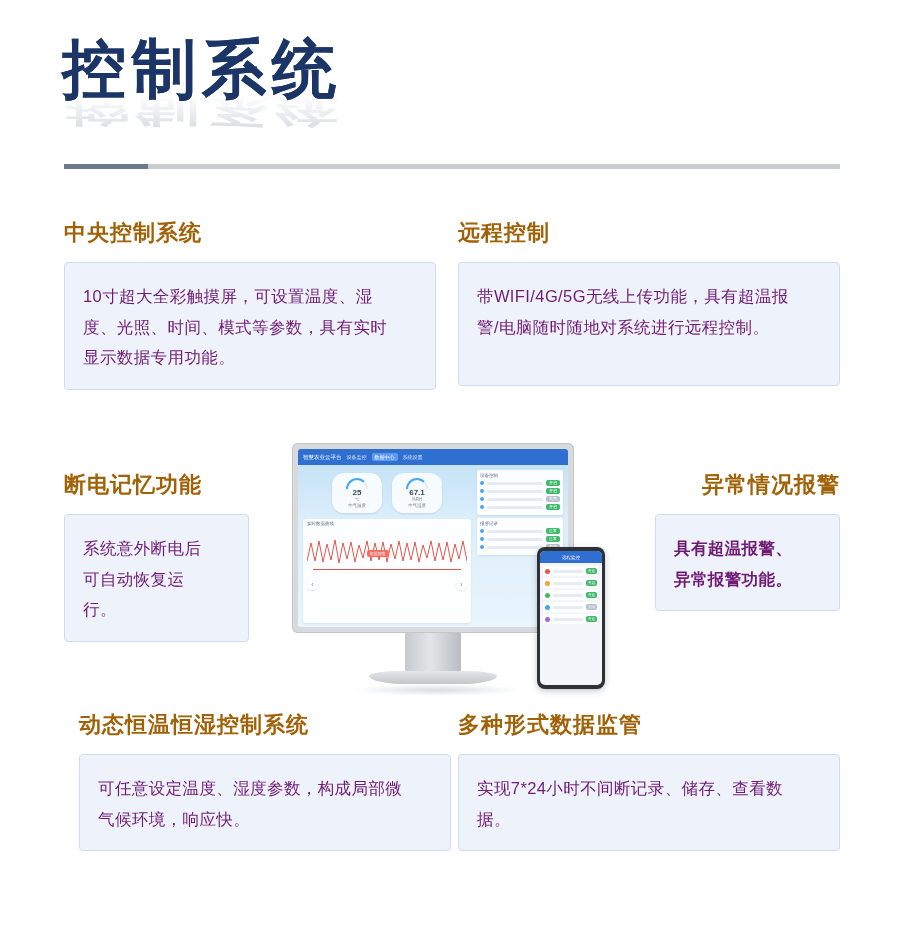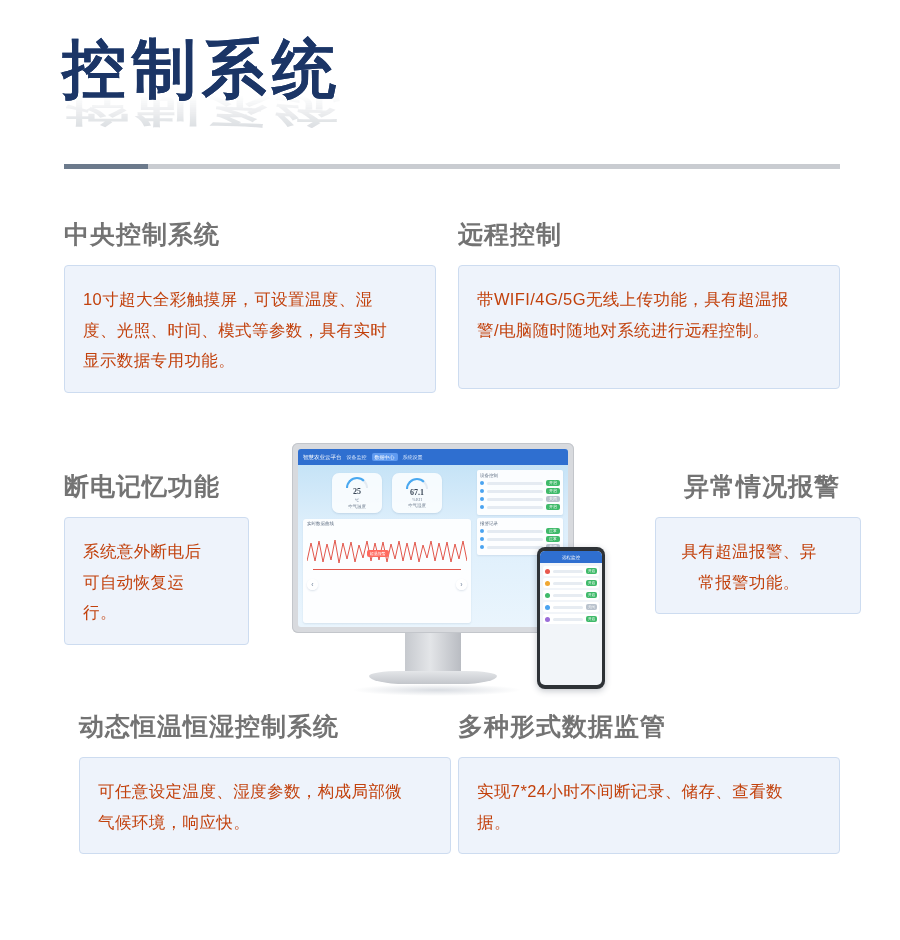--- a/index.html
+++ b/index.html
@@ -66,49 +66,49 @@
     height: 5px;
     background: #6c7a8c;
   }
 
   
   .feature {
     position: absolute;
   }
   .feature h3 {
     margin: 0 0 14px 0;
-    font-size: 25px;
+    font-size: 22px;
     font-weight: bold;
-    color: #737373;
+    color: #a16207;
     letter-spacing: 1px;
   }
   .feature .card {
     background: #eef3fb;
     border: 1px solid #cddcf0;
     border-radius: 4px;
     padding: 18px 36px 16px 18px;
-    color: #c2410c;
+    color: #701a75;
     font-size: 16.5px;
     line-height: 1.85;
     letter-spacing: 0.4px;
     box-sizing: border-box;
   }
 
   
   #f-central   { left: 64px;  top: 218px; width: 372px; }
   #f-central .card   { width: 372px; min-height: 124px; }
 
   #f-remote    { left: 458px; top: 218px; width: 382px; }
   #f-remote .card    { width: 382px; min-height: 124px; }
 
   #f-memory    { left: 64px;  top: 470px; width: 185px; }
   #f-memory .card    { width: 185px; min-height: 78px; }
 
   #f-alarm     { left: 655px; top: 470px; width: 185px; text-align: right; }
-  #f-alarm .card     { width: 206px; min-height: 78px; text-align: center; }
+  #f-alarm .card     { width: 185px; min-height: 78px; text-align: left; font-weight: bold; }
 
   #f-dynamic   { left: 64px;  top: 710px; width: 372px; margin-left: 15px; }
   #f-dynamic .card   { width: 372px; min-height: 92px; }
 
   #f-monitor   { left: 458px; top: 710px; width: 382px; }
   #f-monitor .card   { width: 382px; min-height: 92px; }
 
   
   .device {
     position: absolute;
@@ -175,27 +175,26 @@
   .gauges {
     display: flex;
     gap: 10px;
     justify-content: center;
     padding-top: 3px;
   }
   .gauge {
     width: 50px;
     height: 40px;
     background: rgba(255,255,255,0.82);
-    border-radius: 7px;
+    border-radius: 12px;
     display: flex;
     flex-direction: column;
     align-items: center;
     justify-content: center;
     box-shadow: 0 1px 2px rgba(80,110,150,0.18);
-    font-family: Liberation Serif, serif;
   }
   .gauge .arc {
     width: 22px; height: 11px;
     border: 2px solid #e3eaf2;
     border-bottom: none;
     border-top-left-radius: 14px;
     border-top-right-radius: 14px;
     box-sizing: border-box;
     border-left-color: #49a8f0;
     border-top-color: #49a8f0;

